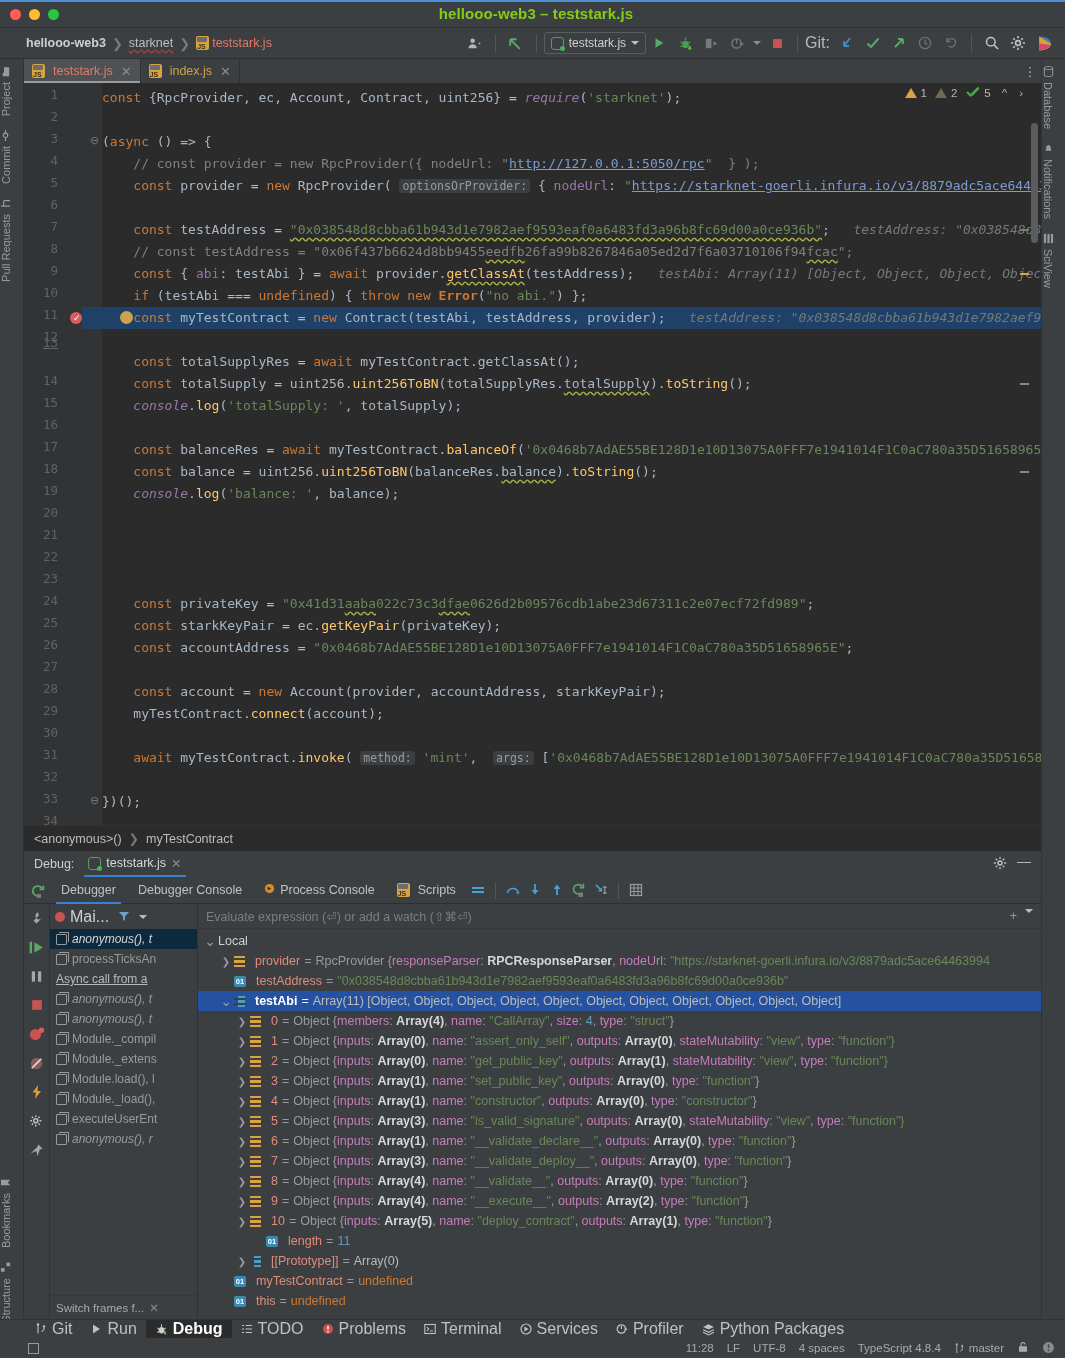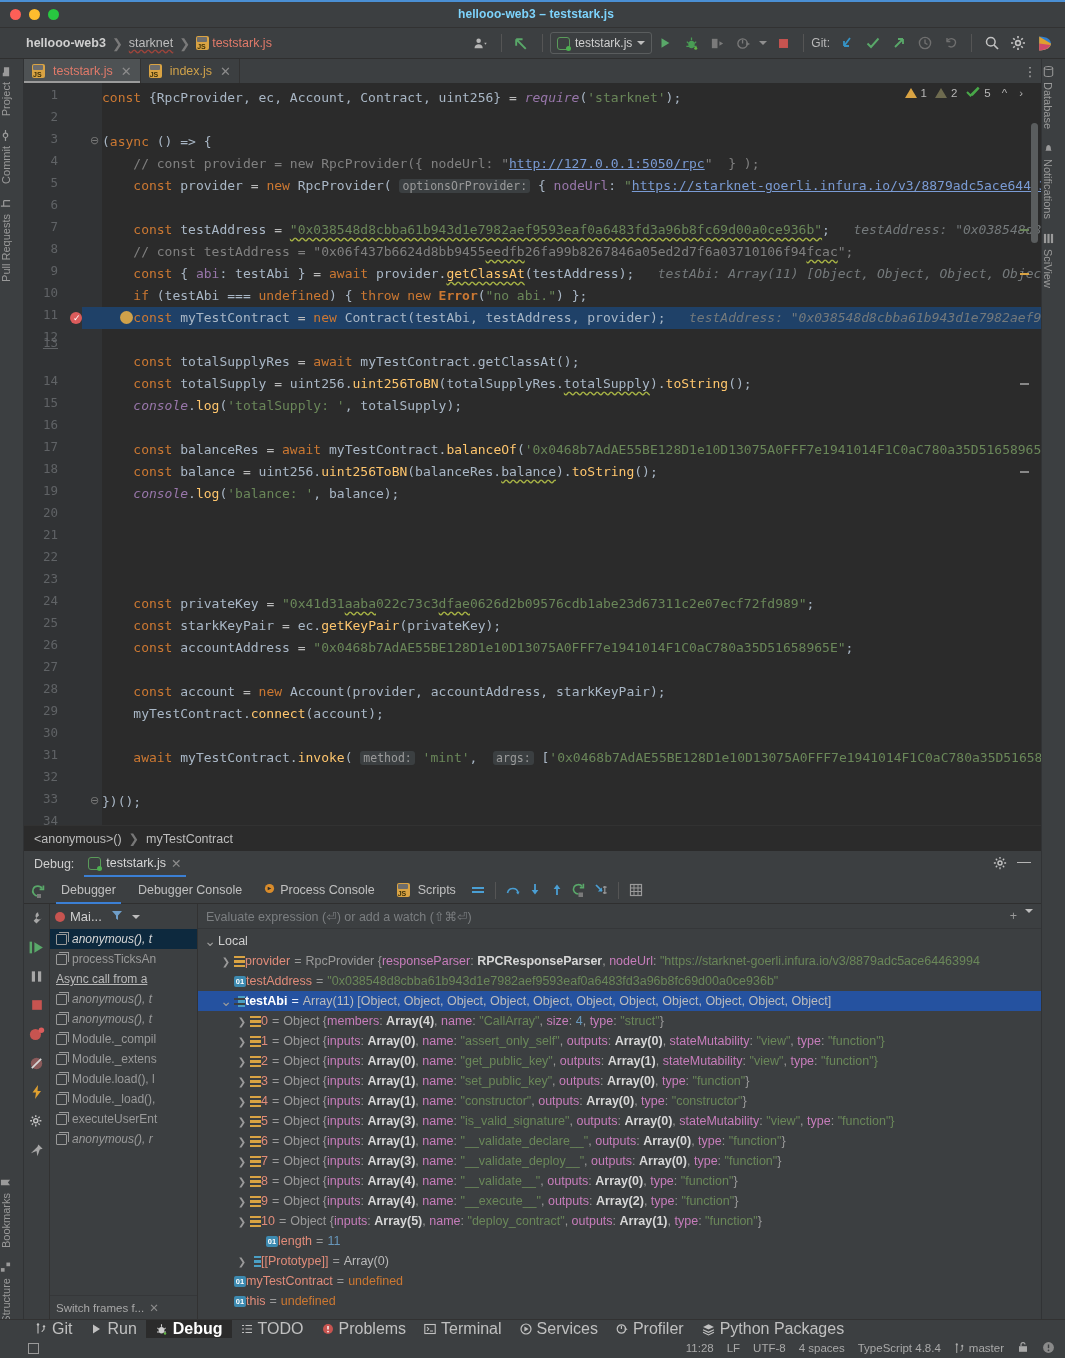--- a/index.html
+++ b/index.html
@@ -12,21 +12,21 @@
     overflow:hidden;
     position:relative;
   }
 
   
   #titlebar {
     height:28px; background:#3c3f41; position:relative;
     display:flex; align-items:center; justify-content:center;
     border-bottom:1px solid #323232;
   }
-  #titlebar .title { font-size:12px; font-weight:bold; color:#7dd3fc; letter-spacing:.1px;margin-left:7px;}
+  #titlebar .title { font-size:15px; font-weight:bold; color:#84cc16; letter-spacing:.1px;margin-left:7px;}
   .traffic { position:absolute; left:10px; top:9px; display:flex; gap:8px; }
   .traffic i { width:11px; height:11px; border-radius:50%; display:block; }
   .tl-red{background:#ff5f57;} .tl-yellow{background:#febc2e;} .tl-green{background:#28c840;}
 
   
   #toolbar {
     height:31px; background:#3c3f41; display:flex; align-items:center;
     border-bottom:1px solid #2f2f2f; padding-left:26px; position:relative;
   }
   .crumbs { display:flex; align-items:center; gap:6px; font-size:12.5px;justify-content:space-between; }
@@ -51,21 +51,21 @@
   .runcfg {
     display:flex; align-items:center; gap:5px; height:22px; padding:0 6px;
     border:1px solid #5a5d5e; border-radius:3px; color:#cfcfcf; font-size:12px;
   }
   .runcfg .nodeicon{ width:13px;height:13px;border-radius:3px;border:1.6px solid #5a9b5a;
      position:relative;}
   .runcfg .nodeicon:after{content:"";position:absolute;right:-2px;bottom:-2px;width:5px;height:5px;
      border-radius:50%;background:#4caf50;}
   .caret { width:0;height:0;border-left:4px solid transparent;border-right:4px solid transparent;
            border-top:4px solid #bdbdbd; }
-  .gitlabel{ color:#b9b9b9; font-size:12px; margin-right:4px;}
+  .gitlabel{ color:#b9b9b9; font-size:16px; margin-right:4px;}
 
   
   .rail { position:absolute; top:59px; width:24px; background:#3c3f41; }
   #rail-left { left:0; bottom:0; border-right:1px solid #313335;}
   #rail-right{ right:0; bottom:39px; border-left:1px solid #313335;}
   .vtab { writing-mode:vertical-rl; text-orientation:mixed; font-size:11px; color:#9a9a9a;
           padding:7px 0; display:flex; align-items:center; gap:5px; cursor:default;}
   .vtab.rot180 { transform:rotate(180deg); }
   .rail-top { position:absolute; top:0; left:0; right:0; }
   .rail-bottom { position:absolute; bottom:0; left:0; right:0; }
@@ -150,21 +150,21 @@
 
   
   #dbgbody { position:absolute; left:24px; right:24px; top:904px; bottom:39px;
              background:#3c3f41; display:flex; }
   #dbgrail { width:26px; background:#3c3f41; display:flex; flex-direction:column;
              align-items:center; padding-top:4px; gap:9px; border-right:1px solid #323232;}
   #dbgrail .di{width:20px;height:20px;display:flex;align-items:center;justify-content:center;}
   #frames { width:148px; background:#3c3f41; border-right:1px solid #323232;
             display:flex; flex-direction:column;}
   #framehdr{ height:25px; display:flex; align-items:center; gap:5px; padding:0 5px;
-             font-size:13px; color:#cfcfcf; }
+             font-size:16px; color:#cfcfcf; }
   #framehdr .dot{width:10px;height:10px;border-radius:50%;background:#c75450;}
   #framelist{flex:1; overflow:hidden; font-size:12px;}
   .frow{ height:20px; display:flex; align-items:center; gap:5px; padding-left:6px;
          white-space:nowrap; overflow:hidden; color:#9a9a9a;}
   .frow.sel{ background:#0d293e; color:#d7d7d7;}
   .frow.async{ color:#b9b9b9; text-decoration:underline; padding-left:6px;}
   .frow i.ficon{ width:11px;height:11px; border:1.3px solid #9a9a9a; border-radius:1px;
          display:inline-block; position:relative; flex:none;}
   .frow i.ficon:after{content:"";position:absolute;left:2px;top:-3px;width:9px;height:9px;
          border:1.3px solid #9a9a9a; border-bottom:none;border-left:none;}
@@ -172,21 +172,21 @@
   #frfoot{ height:24px; display:flex; align-items:center; gap:5px; font-size:11.5px;
            color:#a8a8a8; padding-left:6px; border-top:1px solid #353739;}
   #vars { flex:1; background:#3c3f41; display:flex; flex-direction:column; overflow:hidden;}
   #evalbar { height:25px; display:flex; align-items:center; gap:6px; padding-left:8px;
              color:#7b7e80; font-size:12.5px; border-bottom:1px solid #353739;}
   #evalbar .far{margin-left:auto;display:flex;gap:8px;padding-right:8px;color:#9a9a9a;}
   #varlist{flex:1; overflow:hidden; font-size:12.5px; padding-top:2px;}
   .vrow{ height:20px; display:flex; align-items:center; white-space:nowrap; padding-left:2px;}
   .vrow.sel{background:#2552a0;}
   .vrow .chev{width:16px;text-align:center;color:#9a9a9a;flex:none;font-size:10px;}
-  .vrow .vicon{flex:none;margin-right:0;}
+  .vrow .vicon{flex:none;margin-right:10px;}
   .vname{color:#e08c7a;}
   .vrow.sel .vname{color:#ffffff;font-weight:bold;}
   .veq{color:#9a9a9a;margin:0 4px;}
   .vrow.sel .veq{color:#e6eefc;}
   .vtype{color:#9a9a9a;}
   .vkey{color:#c77dbb;}
   .vstr{color:#6a8759;}
   .vnum{color:#6897bb;}
   .vbold{color:#d6d6d6;font-weight:bold;}
   .vundef{color:#cc7832;}

